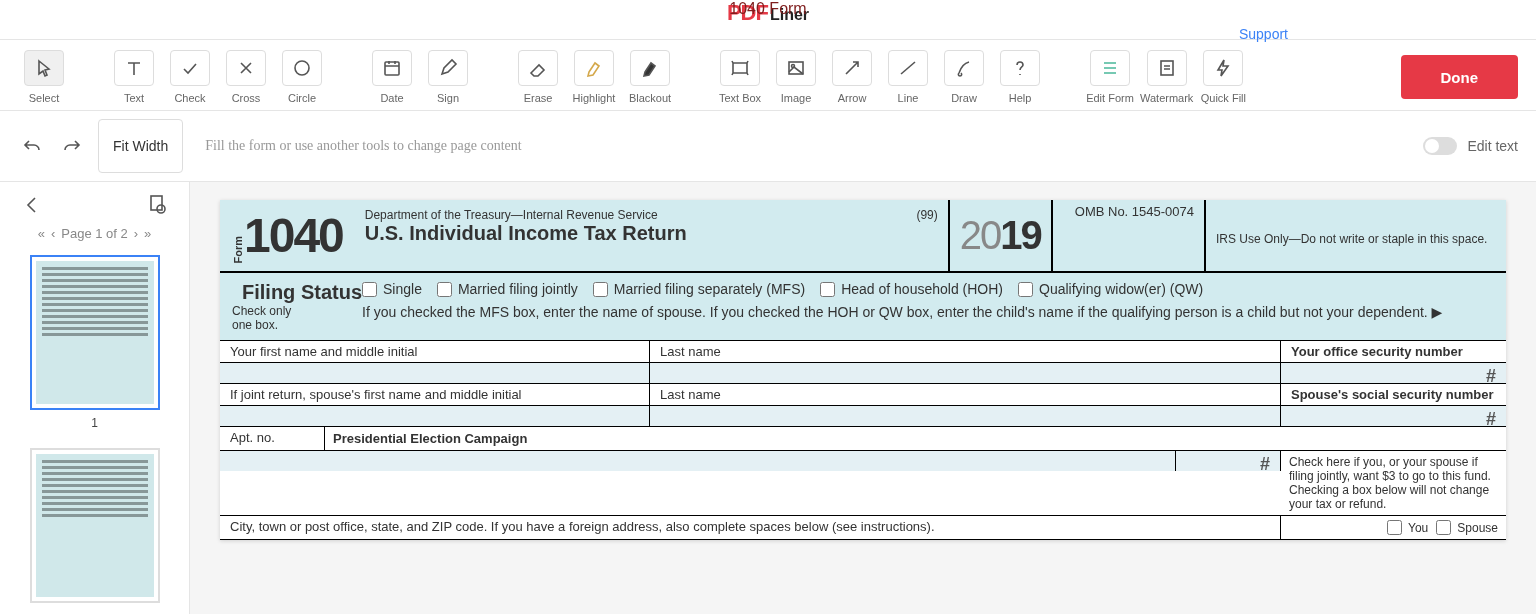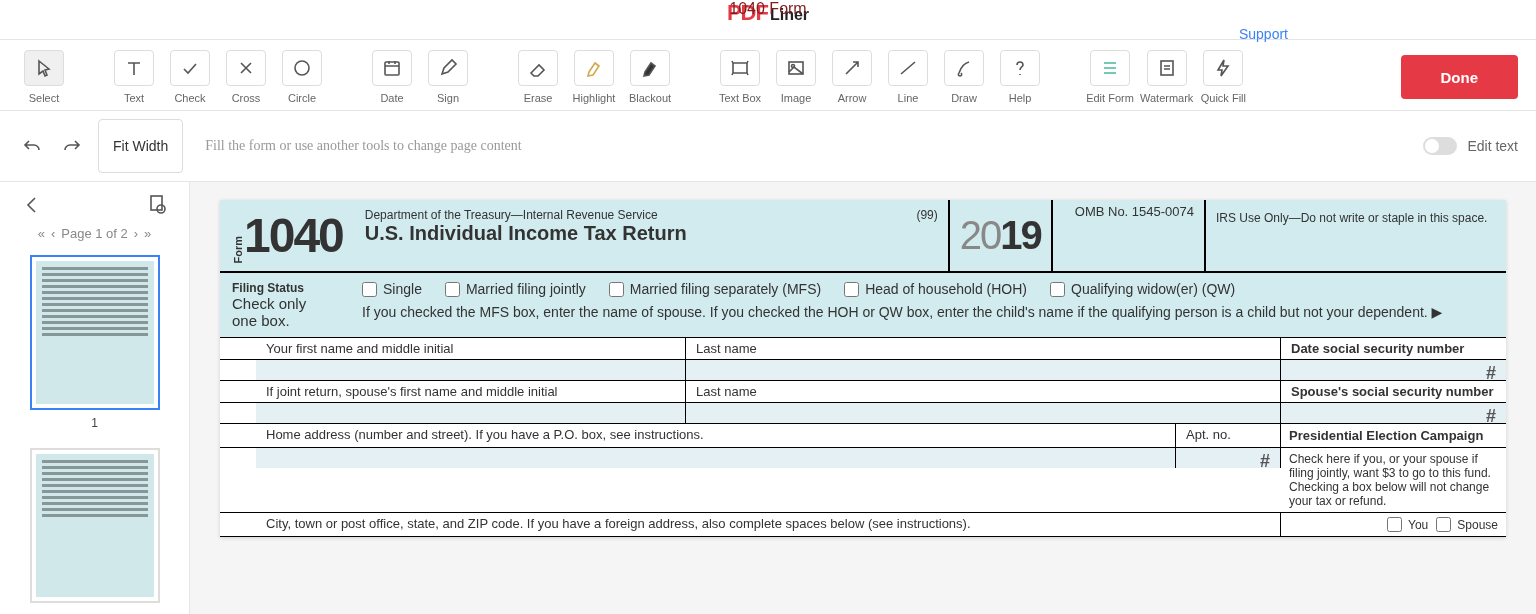--- a/index.html
+++ b/index.html
@@ -53,33 +53,33 @@
 .form-word { writing-mode: vertical-rl; transform: rotate(180deg); font-size: 11px; font-weight: bold; }
 .form-num { font-size: 48px; font-weight: 900; letter-spacing: -2px; }
 .fh-mid { flex: 1; padding: 8px 10px; border-right: 2px solid #000; }
 .dept { font-size: 12px; }
 .title { font-size: 20px; font-weight: 900; }
 .c99 { float: right; font-size: 12px; }
 .fh-year { padding: 4px 10px; border-right: 2px solid #000; display: flex; align-items: center; }
 .y20 { font-size: 40px; font-weight: 400; color: #888; letter-spacing: -2px; }
 .y19 { font-size: 40px; font-weight: 900; letter-spacing: -2px; }
 .fh-omb { padding: 4px 10px 8px; font-size: 13px; border-right: 2px solid #000; margin-left: 12px; }
-.fh-irs { padding: 11px 10px 8px; font-size: 12px; flex: 0 0 300px; }
+.fh-irs { padding: 32px 10px 8px; font-size: 12px; flex: 0 0 300px; }
 
 .filing { display: flex; background: #d2ebef; padding: 8px 12px; border-bottom: 1px solid #000; }
 .filing-left { width: 130px; }
-.filing-title { font-size: 12px; font-weight: 900; }
-.filing-sub { font-size: 15px; }
+.filing-title { font-size: 20px; font-weight: 900; text-align: right; }
+.filing-sub { font-size: 12px; }
 .filing-right { flex: 1; }
-.cb-row { display: flex; gap: 23px; margin-bottom: 6px; font-size: 14px; }
+.cb-row { display: flex; gap: 15px; margin-bottom: 6px; font-size: 14px; }
 .cb { display: inline-flex; align-items: center; gap: 6px; }
 .cb input { width: 15px; height: 15px; }
 .filing-note { font-size: 14px; line-height: 1.4; }
 
-.form-row { display: flex; border-bottom: 1px solid #000; padding-left: 36px; }
+.form-row { display: flex; border-bottom: 1px solid #000; }
 .cell { padding: 3px 10px; font-size: 13px; border-right: 1px solid #000; }
 .cell.field { background: #e4f0f4; height: 20px; }
 .cell.last { border-right: none; }
 .ssn-lbl { font-weight: 700; }
 .hash { text-align: right; font-size: 18px; font-weight: 700; padding-right: 10px; color: #555; }
 .pres { font-size: 12px; padding: 4px 8px; }
 .pres-title { font-weight: 900; font-size: 13px; text-align: left; }
 svg { width: 20px; height: 20px; stroke: #555; stroke-width: 1.6; fill: none; }
 </style>
 </head>
@@ -382,39 +382,38 @@
                 <span>Qualifying widow(er) (QW)</span>
               </label>
           </div>
           <div class="filing-note">If you checked the MFS box, enter the name of spouse. If you checked the HOH or QW box, enter the child's name if the qualifying person is a child but not your dependent.  ▶</div>
         </div>
       </div>
 
       <div class="form-row">
         <div class="cell" style="flex:0 0 430px">Your first name and middle initial</div>
         <div class="cell" style="flex:1">Last name</div>
-        <div class="cell last ssn-lbl" style="flex:0 0 225px">Date social security number</div>
+        <div class="cell last ssn-lbl" style="flex:0 0 225px">Your office security number</div>
       </div>
       <div class="form-row">
         <div class="cell field" style="flex:0 0 430px"></div>
         <div class="cell field" style="flex:1"></div>
         <div class="cell last field hash" style="flex:0 0 225px">#</div>
       </div>
       <div class="form-row">
         <div class="cell" style="flex:0 0 430px">If joint return, spouse's first name and middle initial</div>
         <div class="cell" style="flex:1">Last name</div>
         <div class="cell last ssn-lbl" style="flex:0 0 225px">Spouse's social security number</div>
       </div>
       <div class="form-row">
         <div class="cell field" style="flex:0 0 430px"></div>
         <div class="cell field" style="flex:1"></div>
         <div class="cell last field hash" style="flex:0 0 225px">#</div>
       </div>
       <div class="form-row">
-        <div class="cell" style="flex:1">Home address (number and street). If you have a P.O. box, see instructions.</div>
         <div class="cell" style="flex:0 0 105px">Apt. no.</div>
         <div class="cell last pres" style="flex:0 0 225px;border-bottom:none" rowspan="4">
           <div class="pres-title">Presidential Election Campaign</div>
         </div>
       </div>
       <div class="form-row">
         <div class="cell field" style="flex:1"></div>
         <div class="cell field hash" style="flex:0 0 105px">#</div>
         <div class="cell last pres" style="flex:0 0 225px">Check here if you, or your spouse if filing jointly, want $3 to go to this fund. Checking a box below will not change your tax or refund.</div>
       </div>

